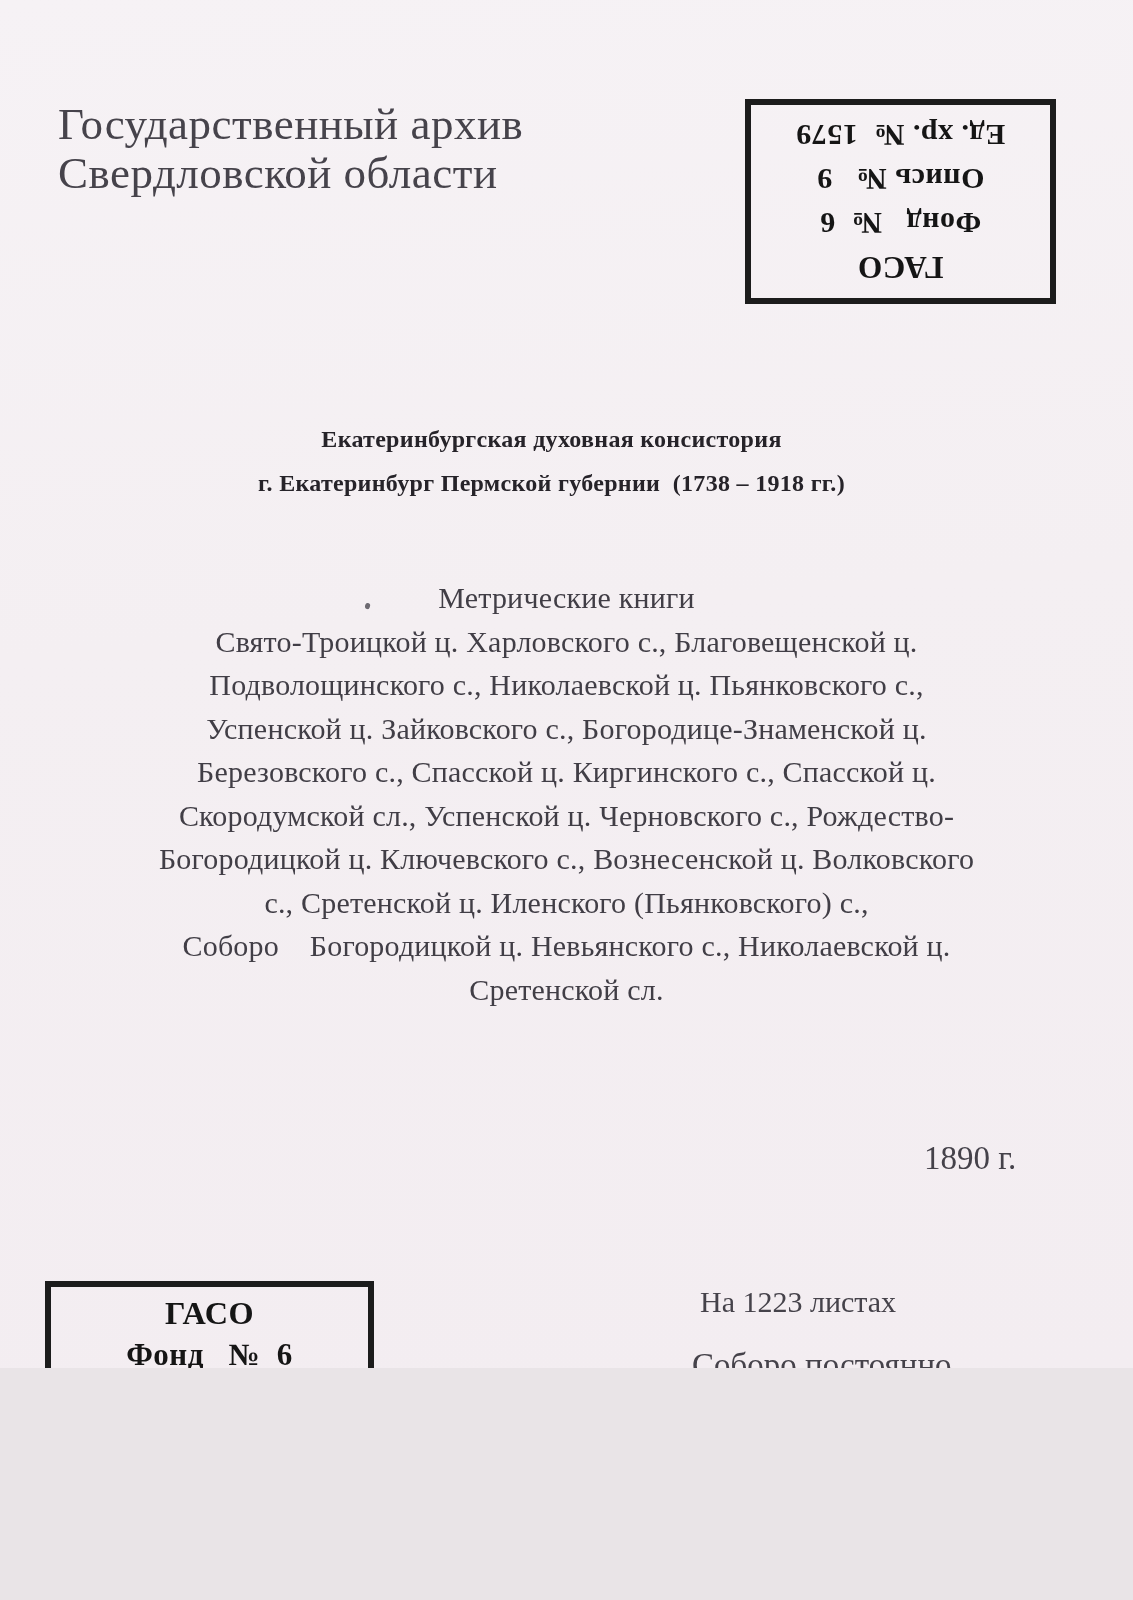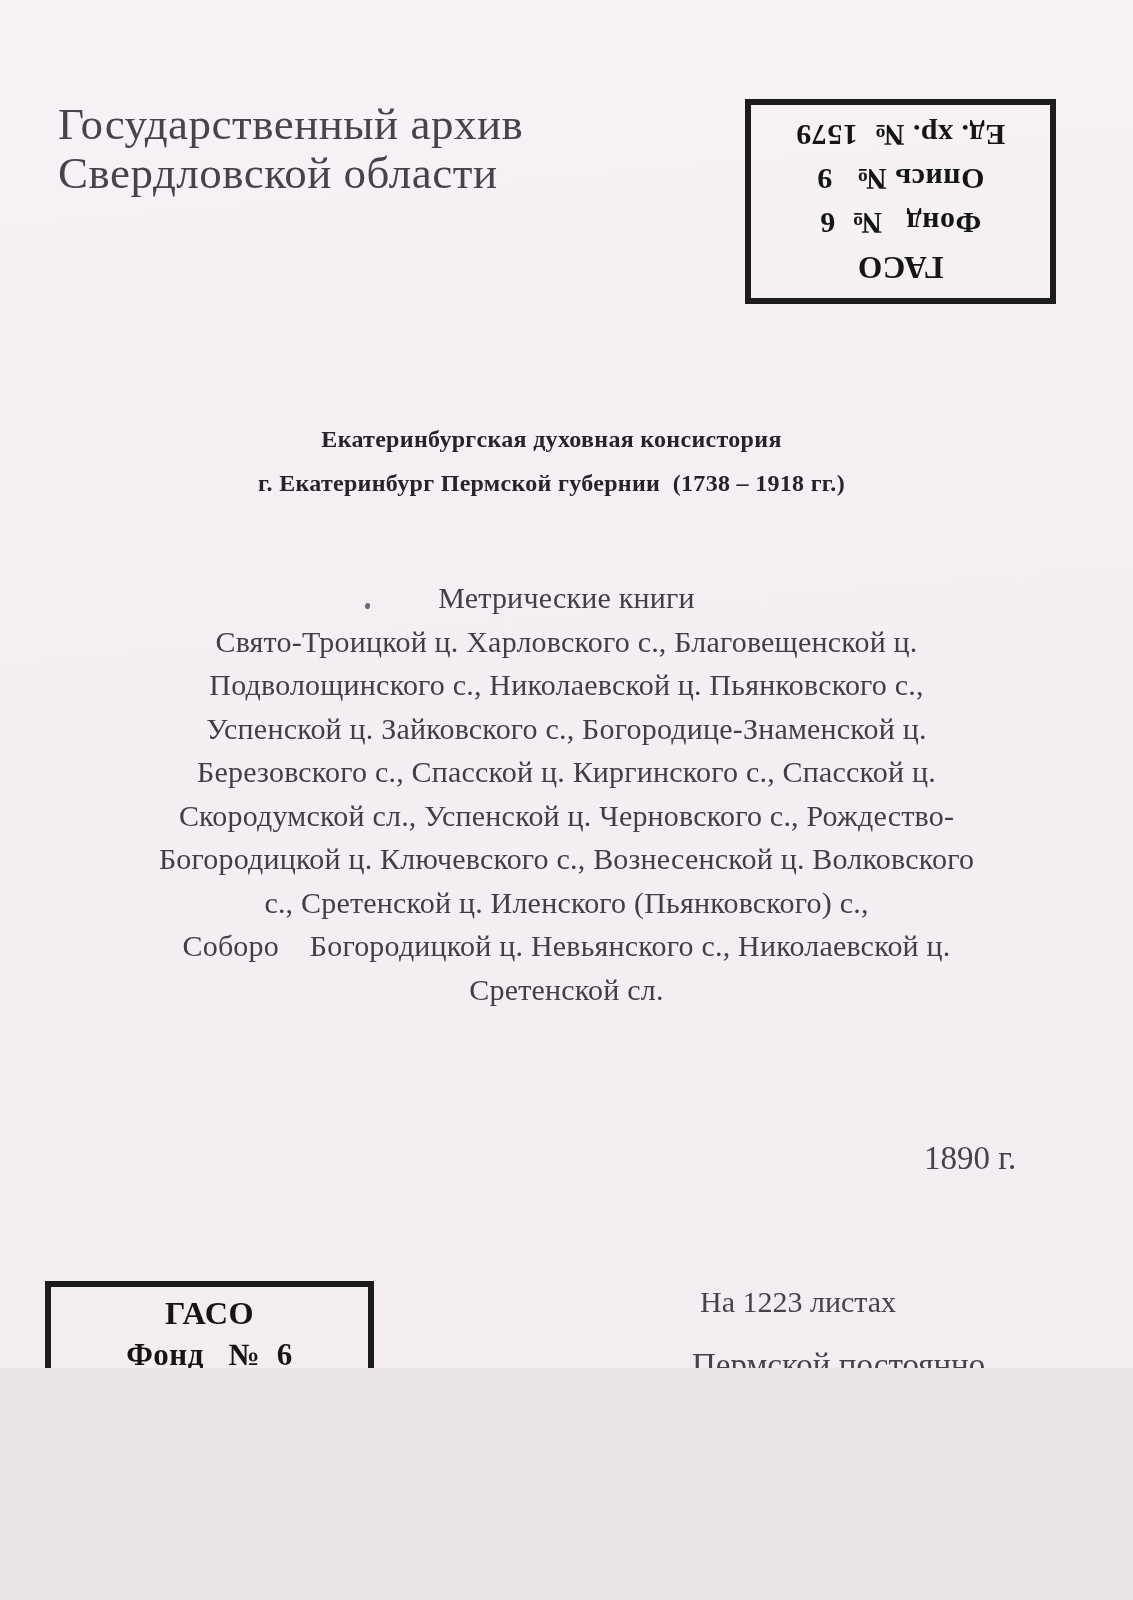--- a/index.html
+++ b/index.html
@@ -179,17 +179,17 @@
   <div class="year-label">1890 г.</div>
 
   <div class="stamp stamp-bottom">
     <div class="org-line">ГАСО</div>
     <div>Фонд   №  6</div>
     <div>Опись №   9</div>
     <div>Ед. хр. №  1579</div>
   </div>
 
   <div class="sheets-label">На 1223 листах</div>
-  <div class="retention-label">Пермской постоянно</div>
+  <div class="retention-label">Соборо постоянно</div>
 
   <div class="crease"></div>
 
 </div>
 
 </body></html>

